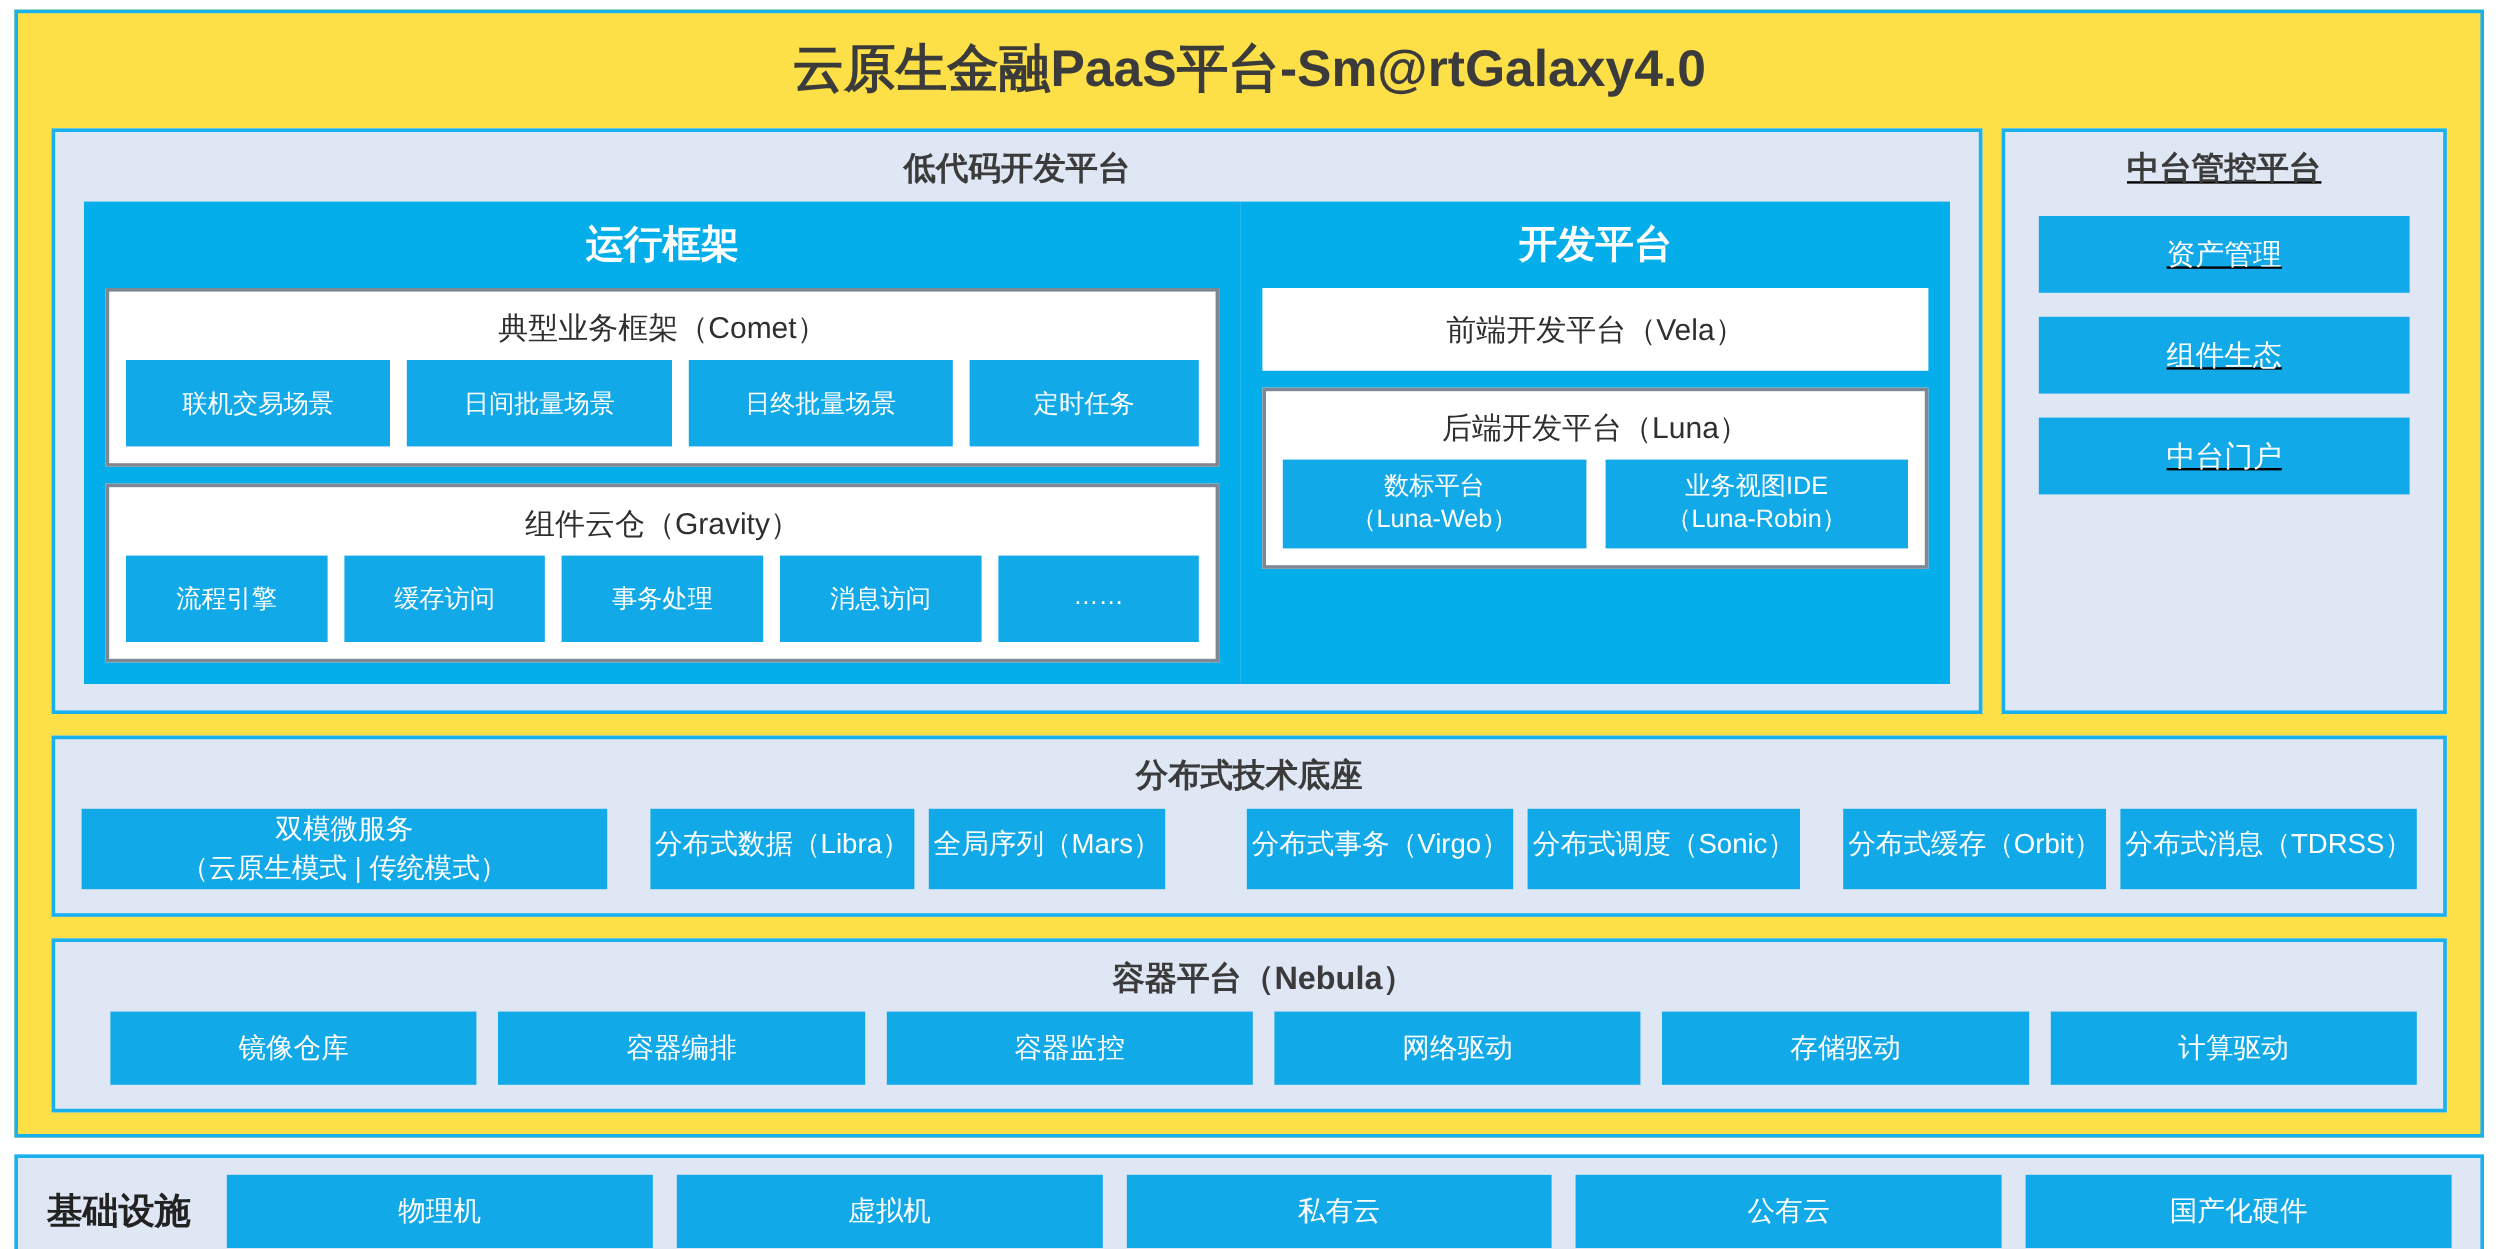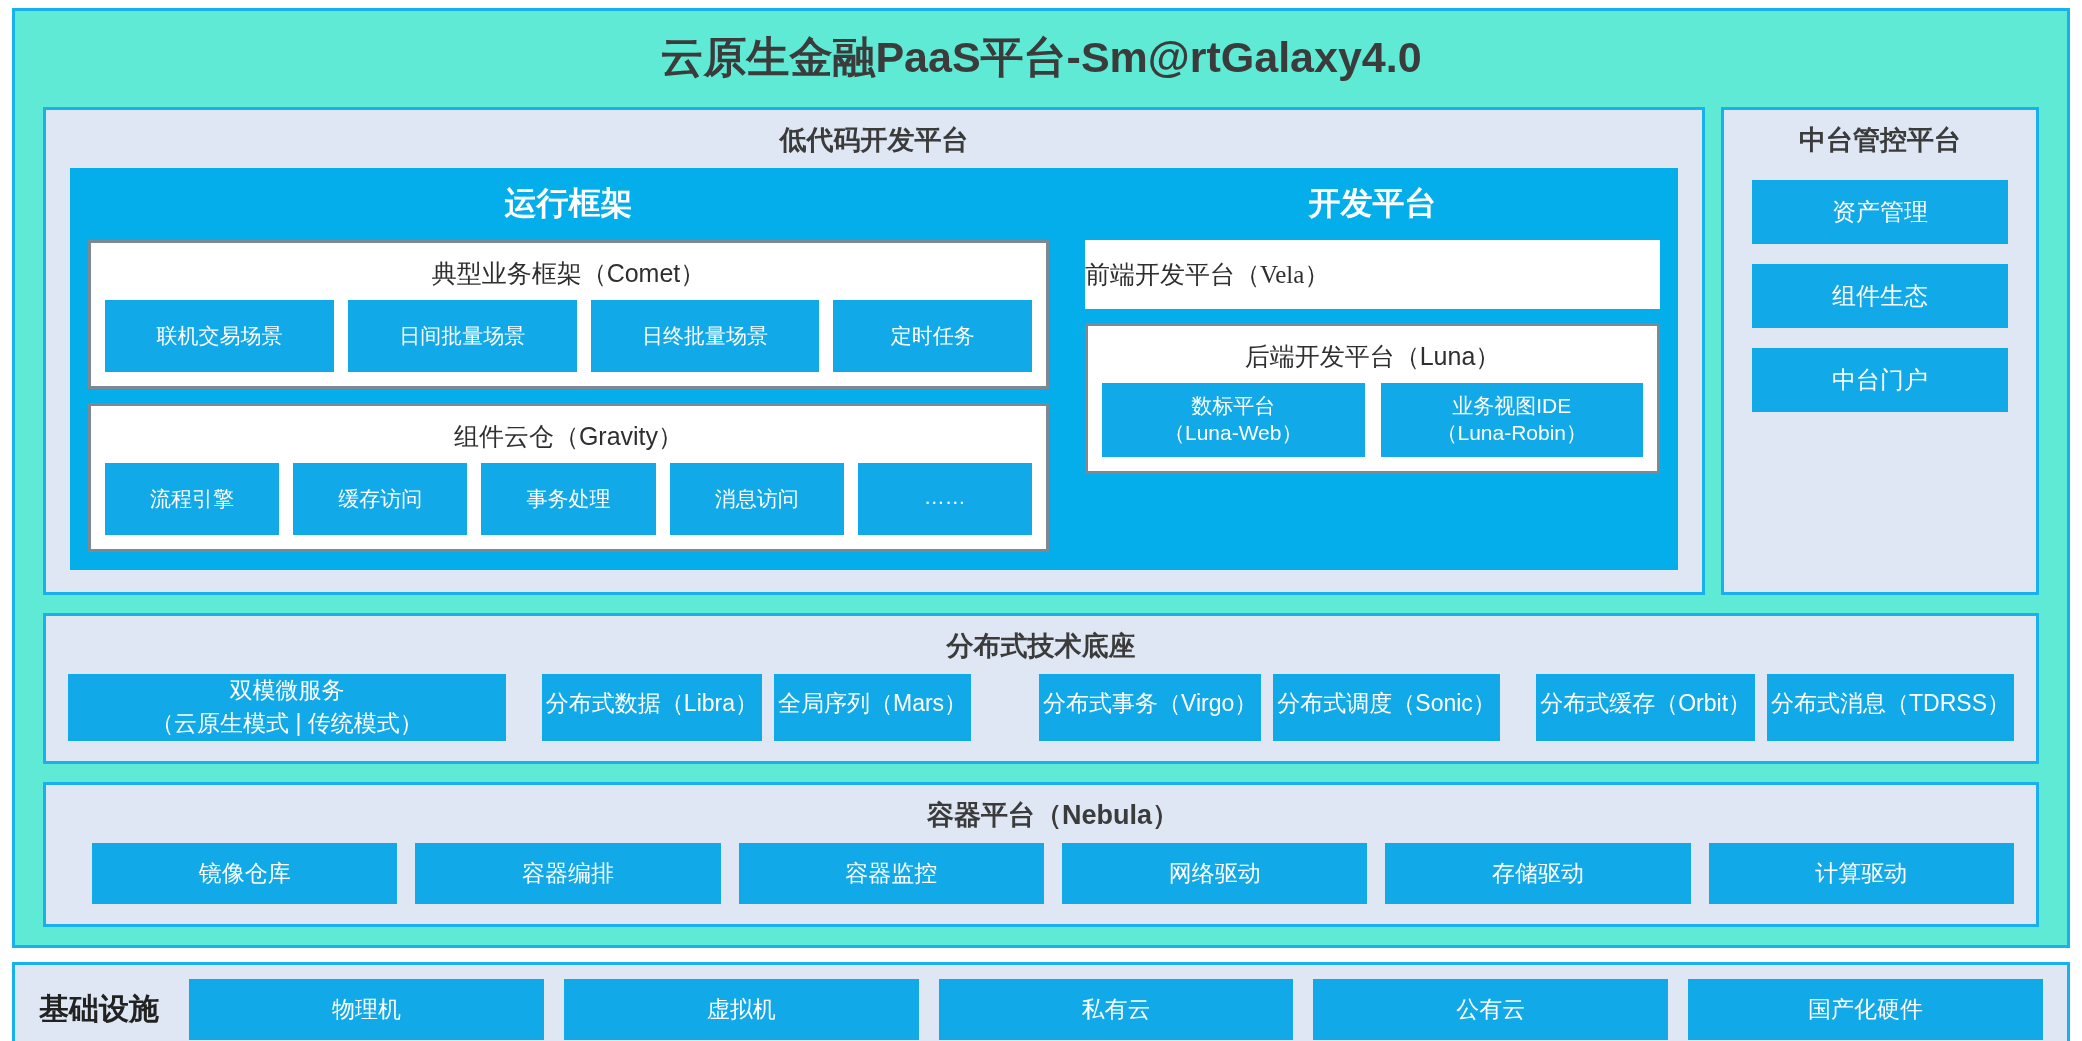--- a/index.html
+++ b/index.html
@@ -11,21 +11,21 @@
   }
   .page {
     width: 2082px; height: 1041px;
     padding: 8px 12px 0 12px;
     display: flex; flex-direction: column;
   }
 
   
   .outer-card {
     border: 3px solid #18b0ed;
-    background: #5eead4;
+    background: #fde047;
     padding: 0 0 18px 0;
     display: flex; flex-direction: column;
   }
   .app-title {
     text-align: center;
     font-size: 43px;
     font-weight: 700;
     color: #3b3b3b;
     letter-spacing: 0px;
     padding: 18px 0 20px 0;
@@ -45,21 +45,21 @@
     padding: 12px 0 10px 0;
   }
 
   
   .tier1 {
     display: flex;
     gap: 16px;
     padding: 0 28px;
   }
   .lowcode { flex: 1 1 auto; }
-  .midoffice { width: 318px; }
+  .midoffice { width: 371px; text-decoration: underline; }
 
   .lowcode-body {
     display: flex;
     padding: 0 24px 22px 24px;
     border-radius: 25px;
   }
   .blue-block {
     background: #04aeea;
     display: flex; flex-direction: column;
     padding: 0 18px 18px 18px;
@@ -95,27 +95,26 @@
     text-align: center;
     padding: 22px 6px;
     white-space: nowrap;
     flex: 1 1 0;
   }
   .chip.narrow { flex: 0.86 1 0; }
 
   
   .plain-white-bar {
     background: #ffffff;
-    text-align: left;
+    text-align: center;
     font-size: 25px;
     color: #2f2f2f;
     padding: 18px 0;
     margin-bottom: 14px;
     white-space: nowrap;
-    font-family: Liberation Serif, serif;
   }
   .luna-chips { display: flex; gap: 16px; }
   .luna-chip {
     background: #12a9e8;
     color: #ffffff;
     font-size: 21px;
     text-align: center;
     line-height: 1.28;
     padding: 10px 6px;
     flex: 1 1 0;

